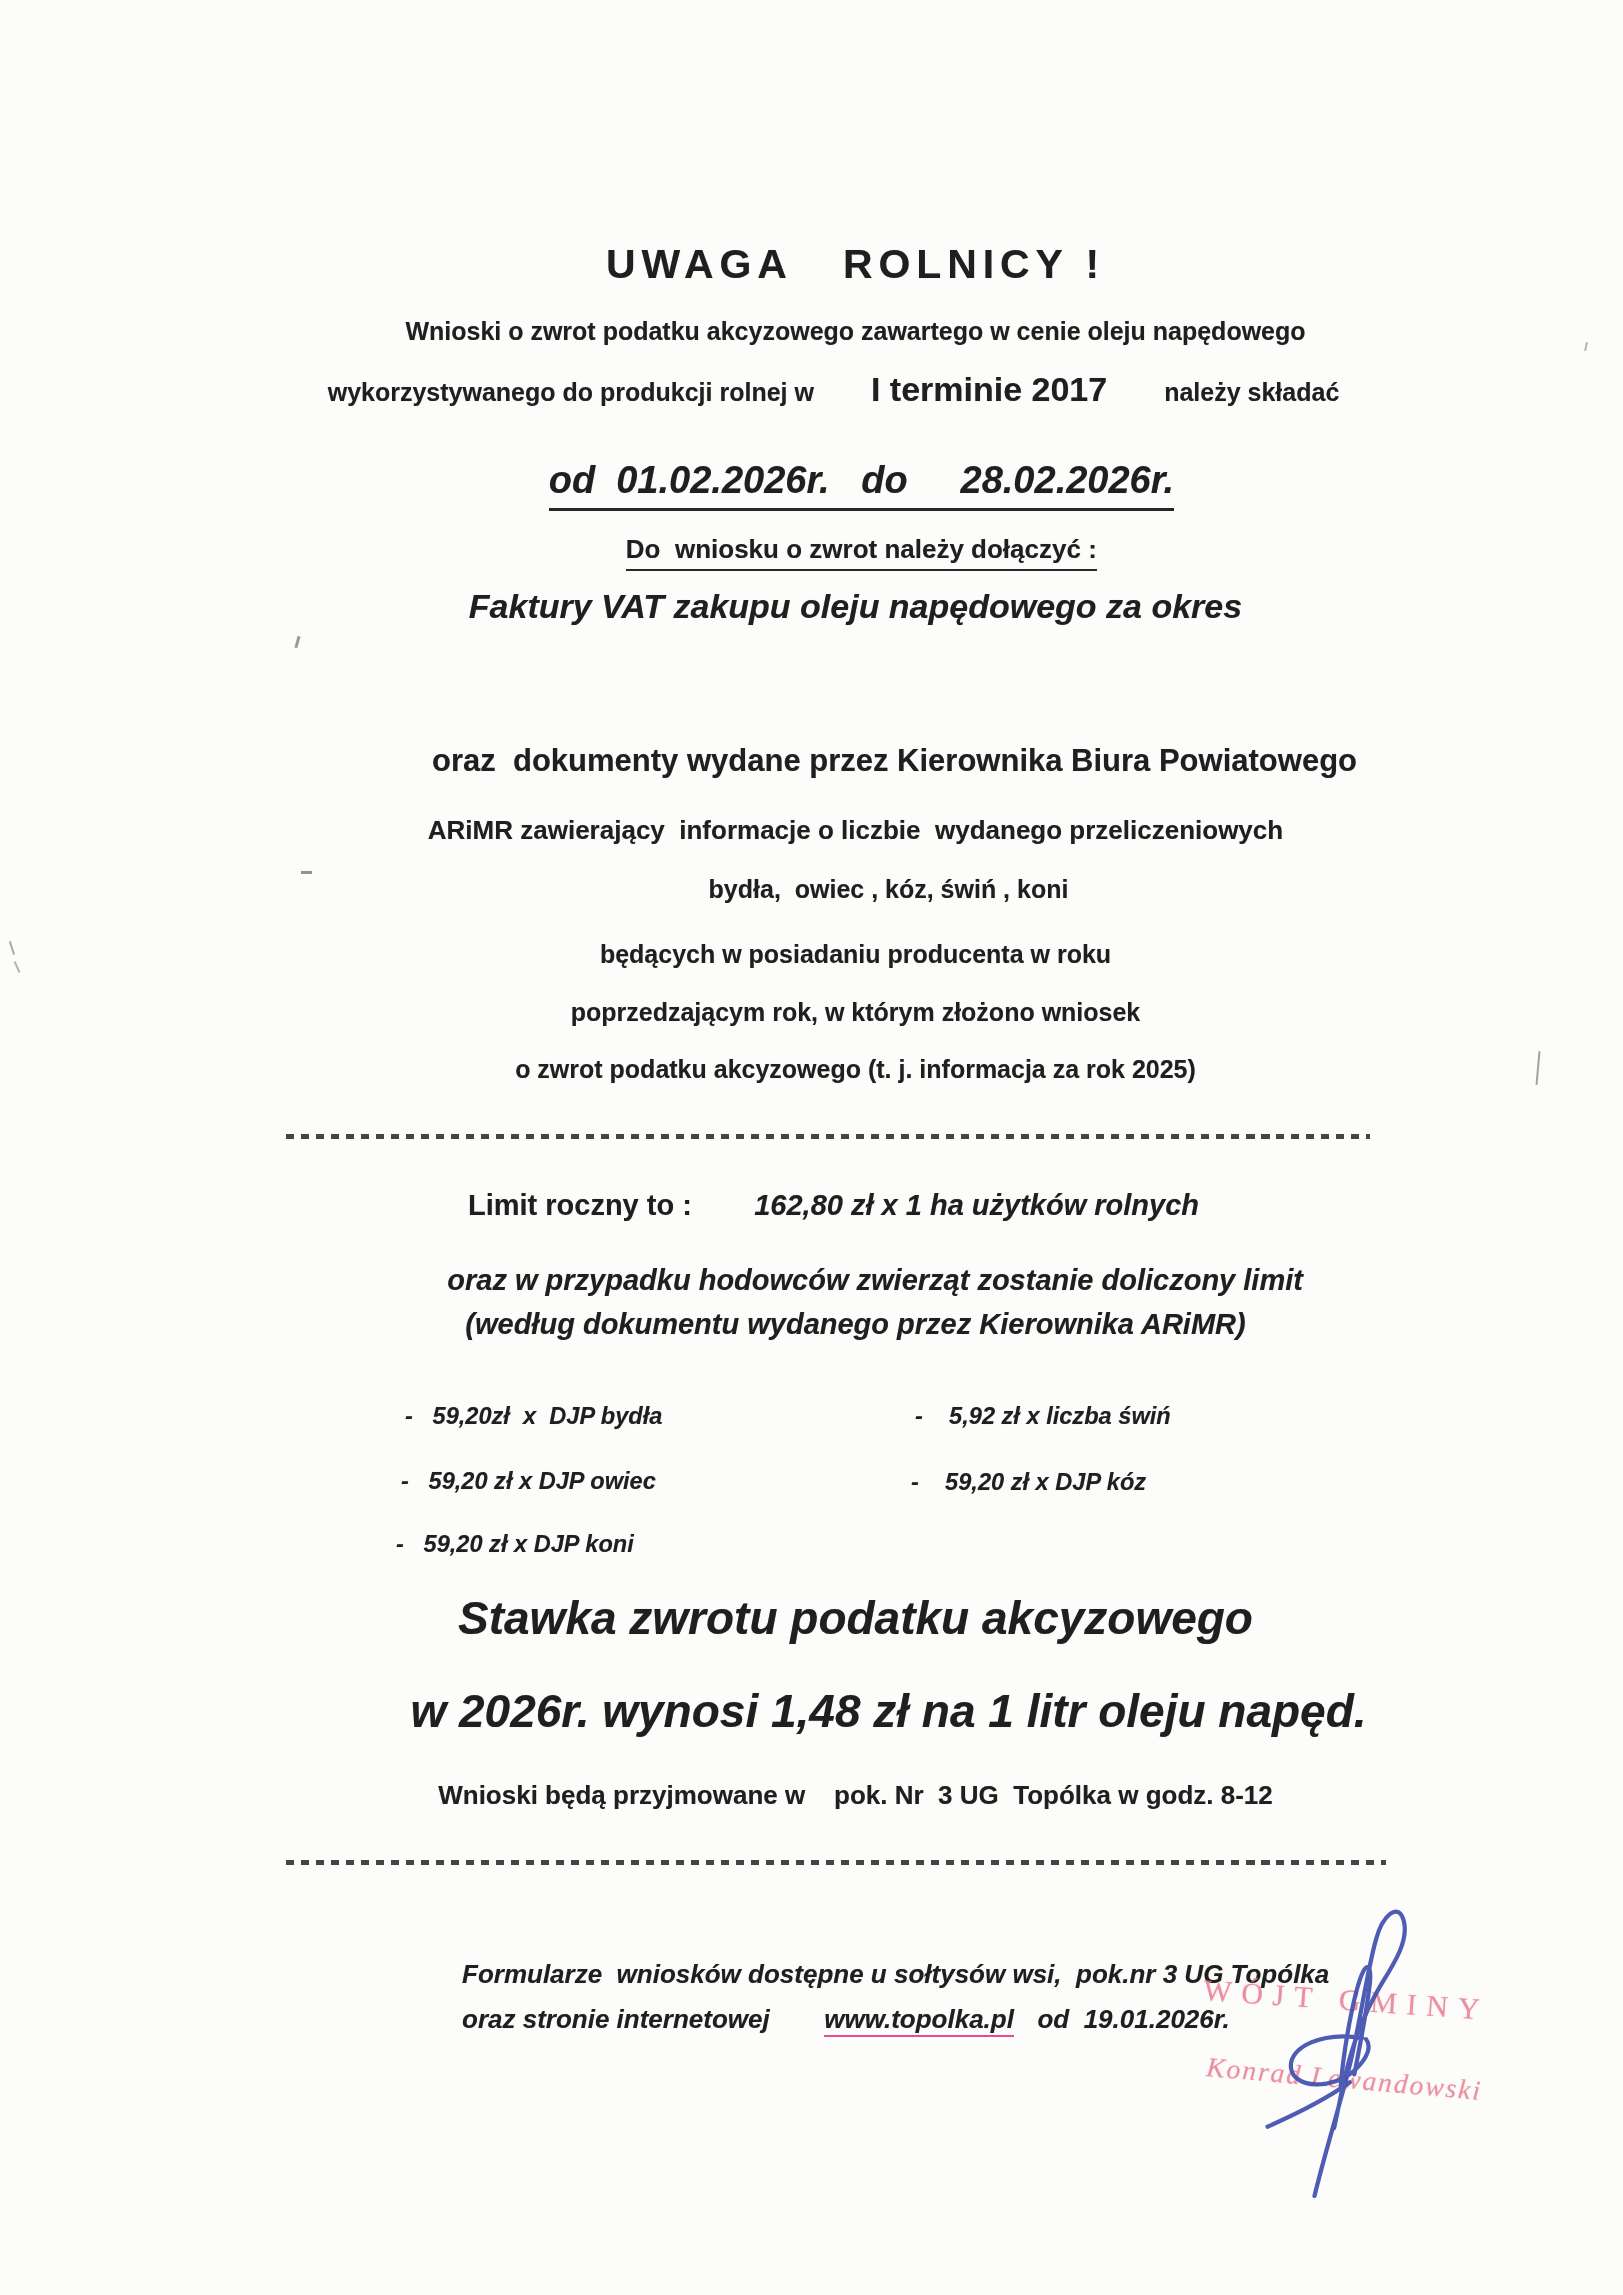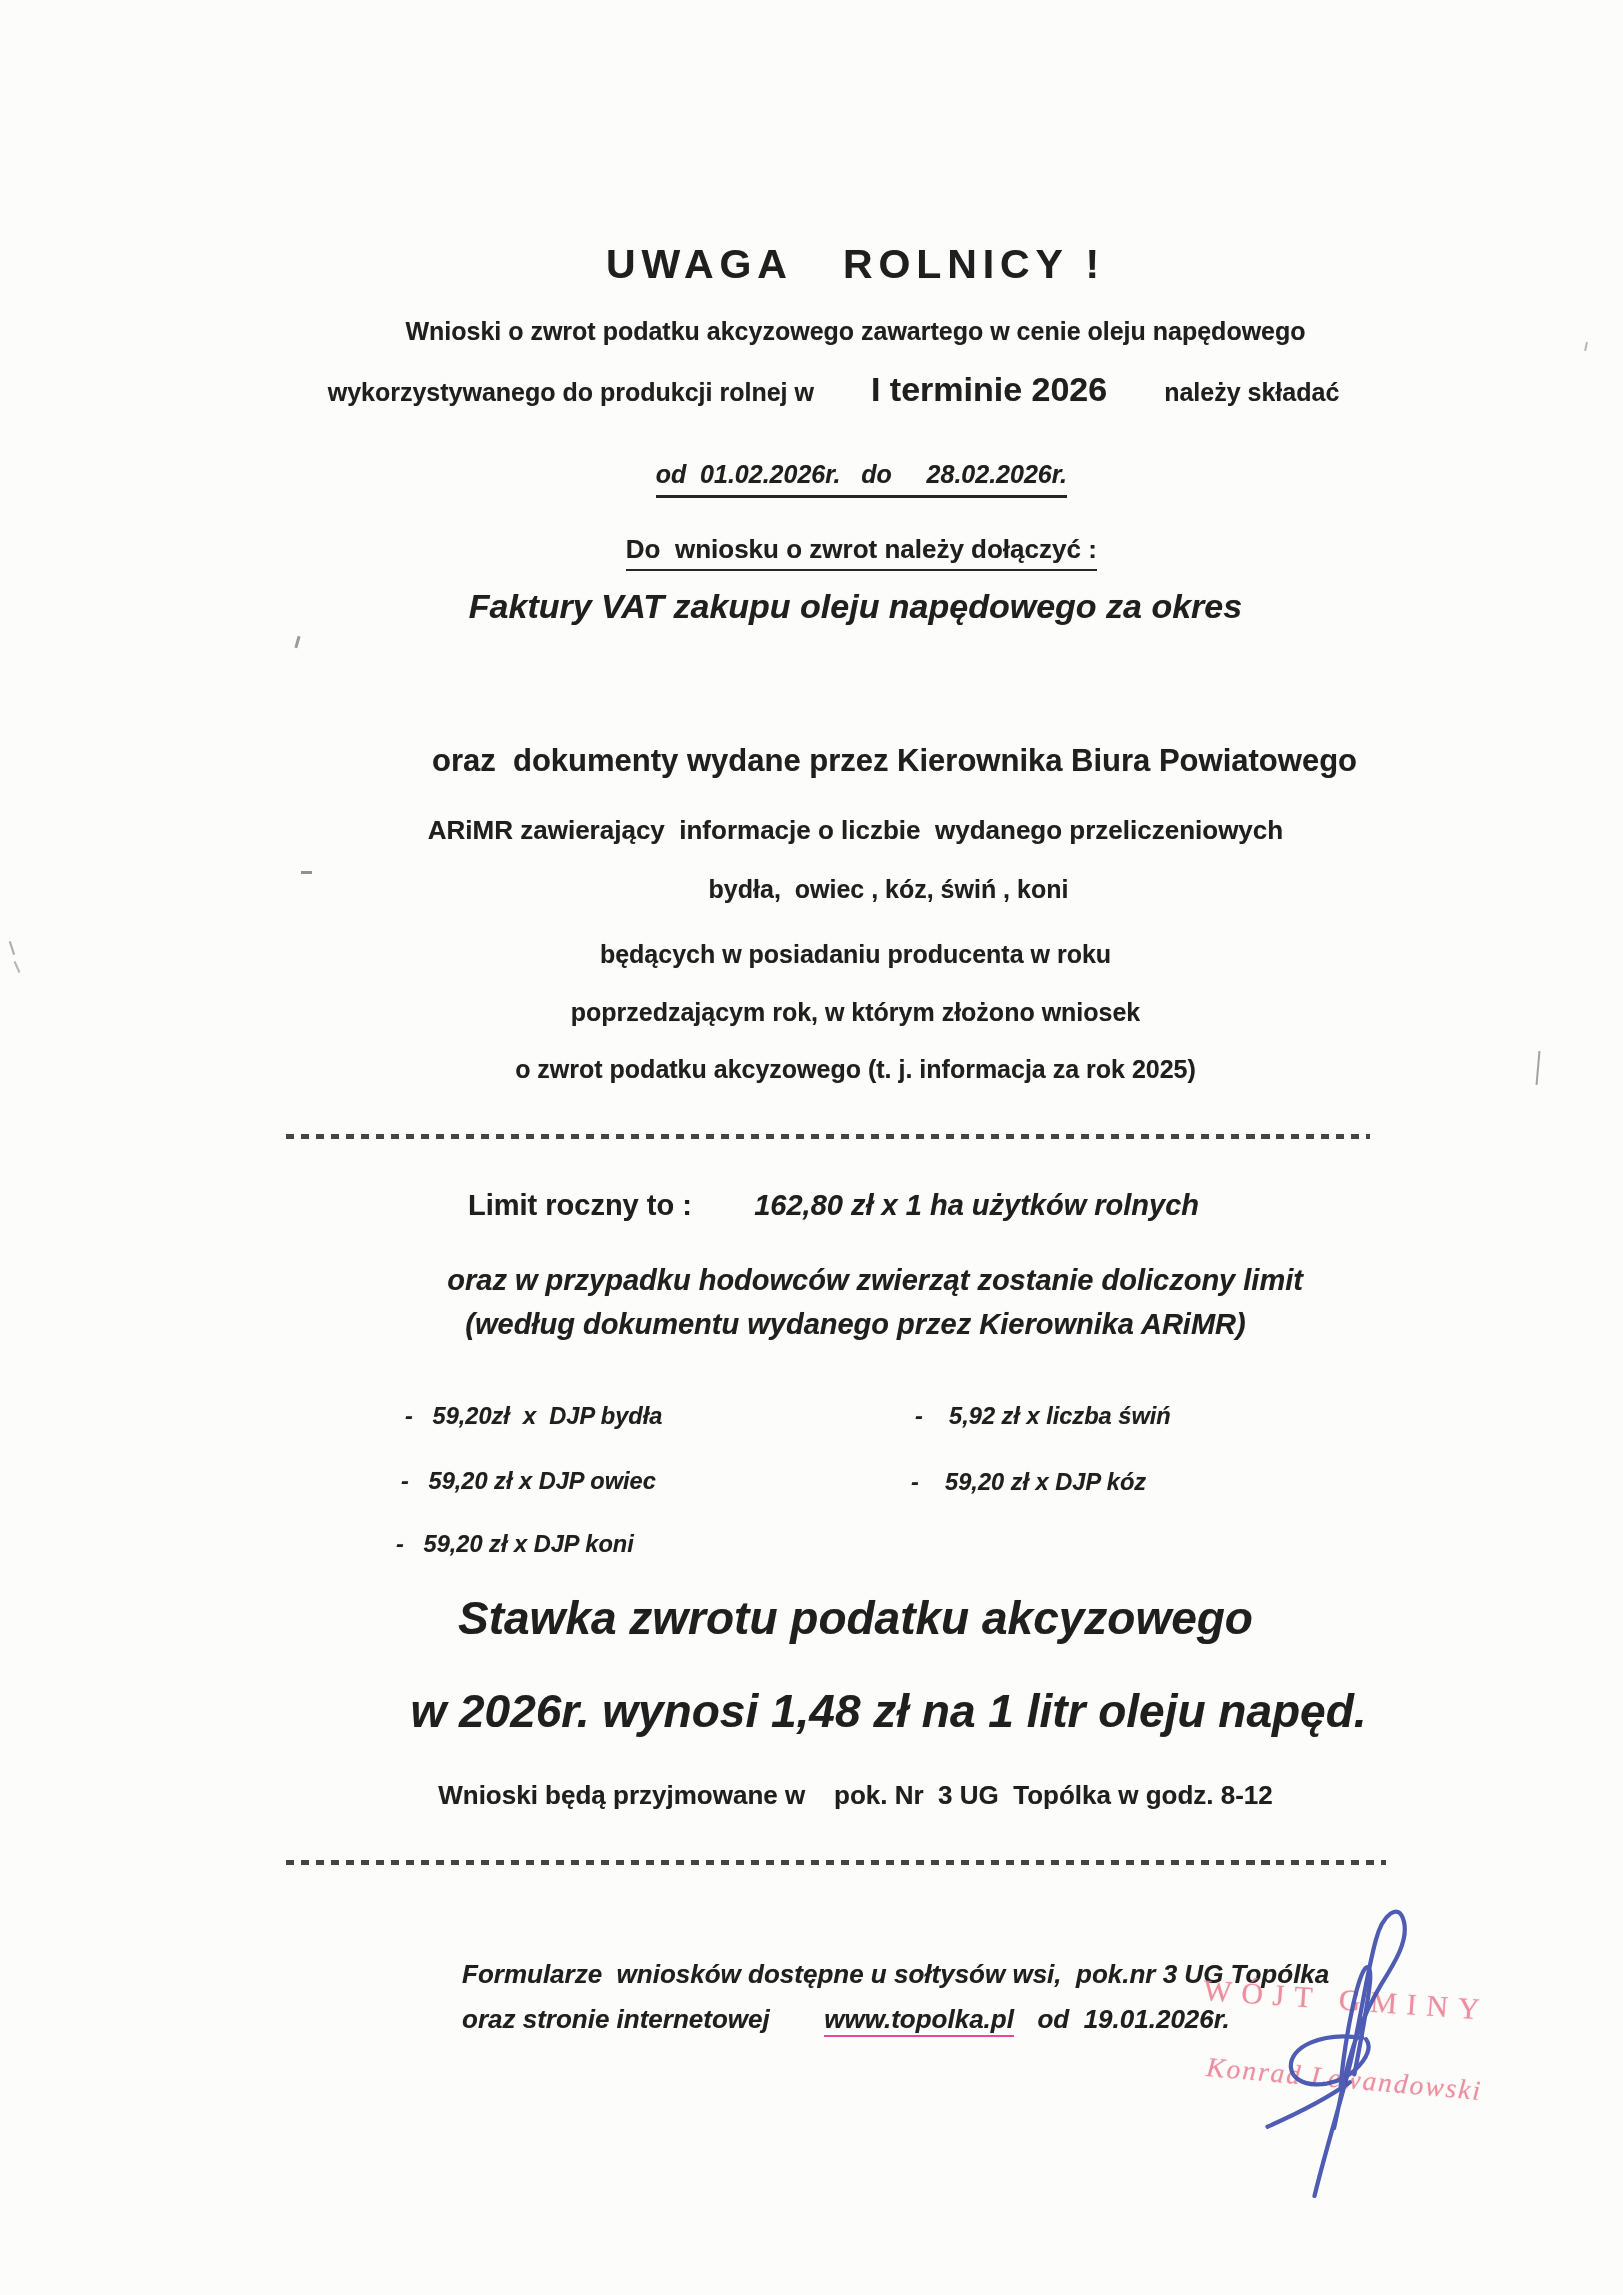--- a/index.html
+++ b/index.html
@@ -9,21 +9,21 @@
     font-family:"Liberation Sans",sans-serif;color:#1f1f1f;
   }
   .ln{
     position:absolute;white-space:pre;font-weight:700;line-height:1.05;
     color:#1f1f1f;text-shadow:0 0 0.7px rgba(30,30,30,.38);margin-left:44px;
   }
   .c{left:0;width:100%;text-align:center;}
   .i{font-style:italic;}
   .t36{font-size:23.6px;}.t38{font-size:25px;}.t40{font-size:26px;}
   .t44{font-size:29px;}.t48{font-size:31px;}.t52{font-size:34px;}
-  .t58{font-size:25px;}.t70{font-size:46px;}
+  .t58{font-size:38px;}.t70{font-size:46px;}
   .title{font-size:41px;letter-spacing:5.9px;}
   .ul6{border-bottom:3.9px solid #272727;padding-bottom:6.5px;}
   .ul4{border-bottom:2.6px solid #272727;padding-bottom:4.6px;}
   .ul3{border-bottom:2px solid #ec4899;padding-bottom:1.3px;}
   .frow{
     position:absolute;display:flex;align-items:baseline;justify-content:center;
     left:0;width:100%;gap:13px;
   }
   .fleft{position:absolute;display:flex;align-items:baseline;gap:10.5px;justify-content:center;}
   .dashline{
@@ -43,21 +43,21 @@
 <body>
 
 <div class="page">
 
   <div class="ln c title" style="top:243px">UWAGA   ROLNICY !</div>
 
   <div class="ln c t38" style="top:318px">Wnioski o zwrot podatku akcyzowego zawartego w cenie oleju napędowego</div>
 
   <div class="frow" style="top:372px">
     <span class="ln t38" style="position:static">wykorzystywanego do produkcji rolnej w</span>
-    <span class="ln t52" style="position:static">I terminie 2026</span>
+    <span class="ln t52" style="position:static">I terminie 2017</span>
     <span class="ln t38" style="position:static">należy składać</span>
   </div>
 
   <div class="ln c" style="top:450px">
     <span class="t58 i ul6">od  01.02.2026r.   do     28.02.2026r.</span>
   </div>
 
   <div class="ln c" style="top:525px">
     <span class="t40 ul4">Do  wniosku o zwrot należy dołączyć :</span>
   </div>

